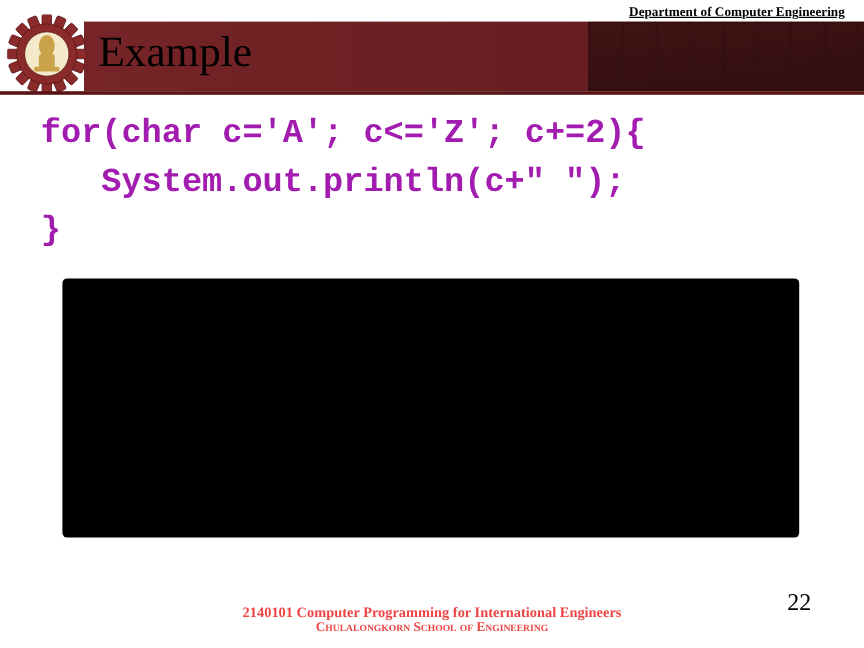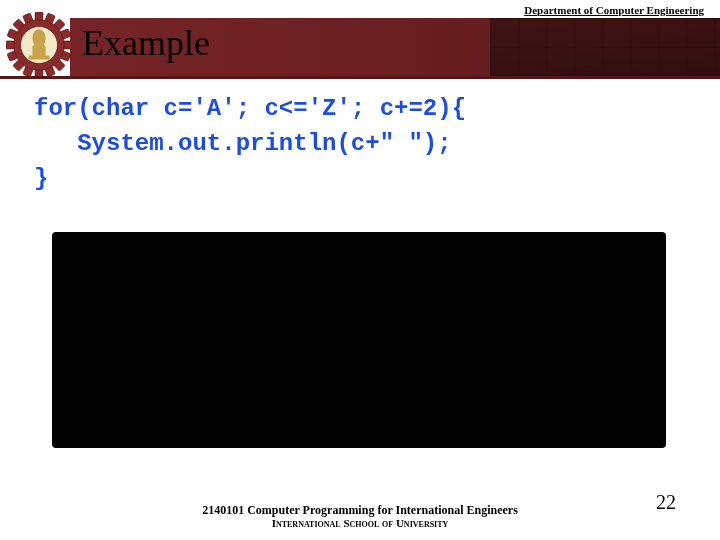--- a/index.html
+++ b/index.html
@@ -65,45 +65,45 @@
     left: 0;
     width: 720px;
     height: 3px;
     background: #5a1416;
   }
   .code-area {
     position: absolute;
     top: 92px;
     left: 34px;
     font-family: "Courier New", Courier, monospace;
-    font-size: 24px;
+    font-size: 28px;
     font-weight: bold;
     line-height: 1.45;
-    color: #1d4ed8;
+    color: #a21caf;
     white-space: pre;
   }
   .black-box {
     position: absolute;
     top: 232px;
     left: 52px;
     width: 614px;
     height: 216px;
     background: #000000;
     border-radius: 4px;
   }
   .footer {
     position: absolute;
     bottom: 10px;
     left: 0;
     width: 720px;
     text-align: center;
     font-size: 12px;
     line-height: 1.15;
     font-weight: bold;
-    color: #000000;
+    color: #ef4444;
   }
   .footer .line2, .footer .line3 {
     font-variant: small-caps;
     font-size: 11px;
   }
   .page-num {
     position: absolute;
     bottom: 26px;
     right: 44px;
     font-size: 20px;
@@ -187,16 +187,16 @@
 <div class="underline-bar"></div>
 
 <div class="code-area"><span>for(char c='A'; c&lt;='Z'; c+=2){</span>
 <span>   System.out.println(c+" ");</span>
 <span>}</span></div>
 
 <div class="black-box"></div>
 
 <div class="footer">
   <div>2140101 Computer Programming for International Engineers</div>
-  <div class="line2">International School of University</div>
+  <div class="line2">Chulalongkorn School of Engineering</div>
 </div>
 
 <div class="page-num">22</div>
 
 </body></html>

